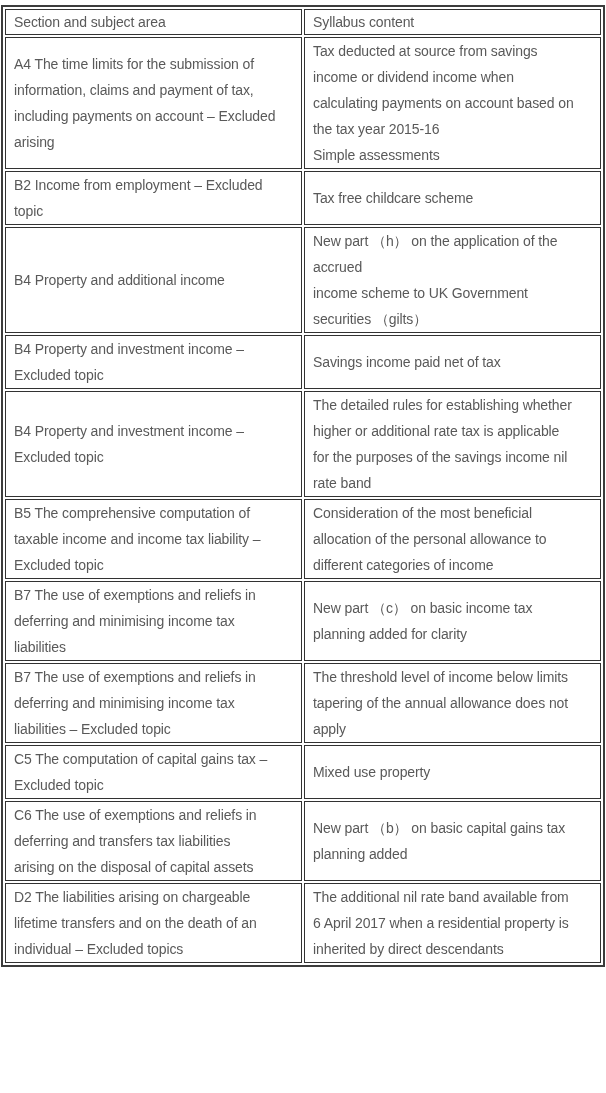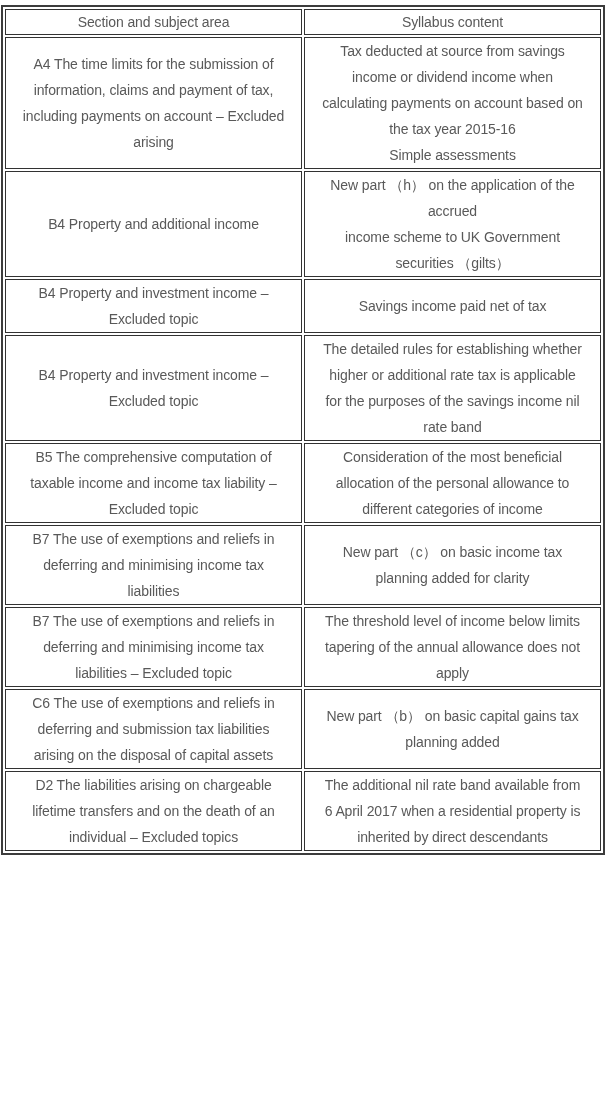--- a/index.html
+++ b/index.html
@@ -22,21 +22,21 @@
     border-spacing: 2px;
     border: 2px solid #3c3c3c;
     table-layout: fixed;
   }
   th, td {
     width: 50%;
     border: 1px solid #323232;
     color: #595959;
     font-size: 14px;
     font-weight: normal;
-    text-align: center;
+    text-align: left;
     vertical-align: middle;
     padding: 0 8px;
     overflow: hidden;
     letter-spacing: -0.1px;
   }
   .line {
     line-height: 26px;
     white-space: nowrap;
   }
   th .line {
@@ -65,20 +65,29 @@
             <div class="line">information, claims and payment of tax,</div>
             <div class="line">including payments on account – Excluded</div>
             <div class="line">arising</div>
           </td>
           <td>
             <div class="line">Tax deducted at source from savings</div>
             <div class="line">income or dividend income when</div>
             <div class="line">calculating payments on account based on</div>
             <div class="line">the tax year 2015-16</div>
             <div class="line">Simple assessments</div>
+          </td>
+        </tr>
+        <tr>
+          <td>
+            <div class="line">B2 Income from employment – Excluded</div>
+            <div class="line">topic</div>
+          </td>
+          <td>
+            <div class="line">Tax free childcare scheme</div>
           </td>
         </tr>
         <tr>
           <td>
             <div class="line">B4 Property and additional income</div>
           </td>
           <td>
             <div class="line">New part （h） on the application of the</div>
             <div class="line">accrued</div>
             <div class="line">income scheme to UK Government</div>
@@ -136,22 +145,31 @@
             <div class="line">liabilities – Excluded topic</div>
           </td>
           <td>
             <div class="line">The threshold level of income below limits</div>
             <div class="line">tapering of the annual allowance does not</div>
             <div class="line">apply</div>
           </td>
         </tr>
         <tr>
           <td>
+            <div class="line">C5 The computation of capital gains tax –</div>
+            <div class="line">Excluded topic</div>
+          </td>
+          <td>
+            <div class="line">Mixed use property</div>
+          </td>
+        </tr>
+        <tr>
+          <td>
             <div class="line">C6 The use of exemptions and reliefs in</div>
-            <div class="line">deferring and submission tax liabilities</div>
+            <div class="line">deferring and transfers tax liabilities</div>
             <div class="line">arising on the disposal of capital assets</div>
           </td>
           <td>
             <div class="line">New part （b） on basic capital gains tax</div>
             <div class="line">planning added</div>
           </td>
         </tr>
         <tr>
           <td>
             <div class="line">D2 The liabilities arising on chargeable</div>

